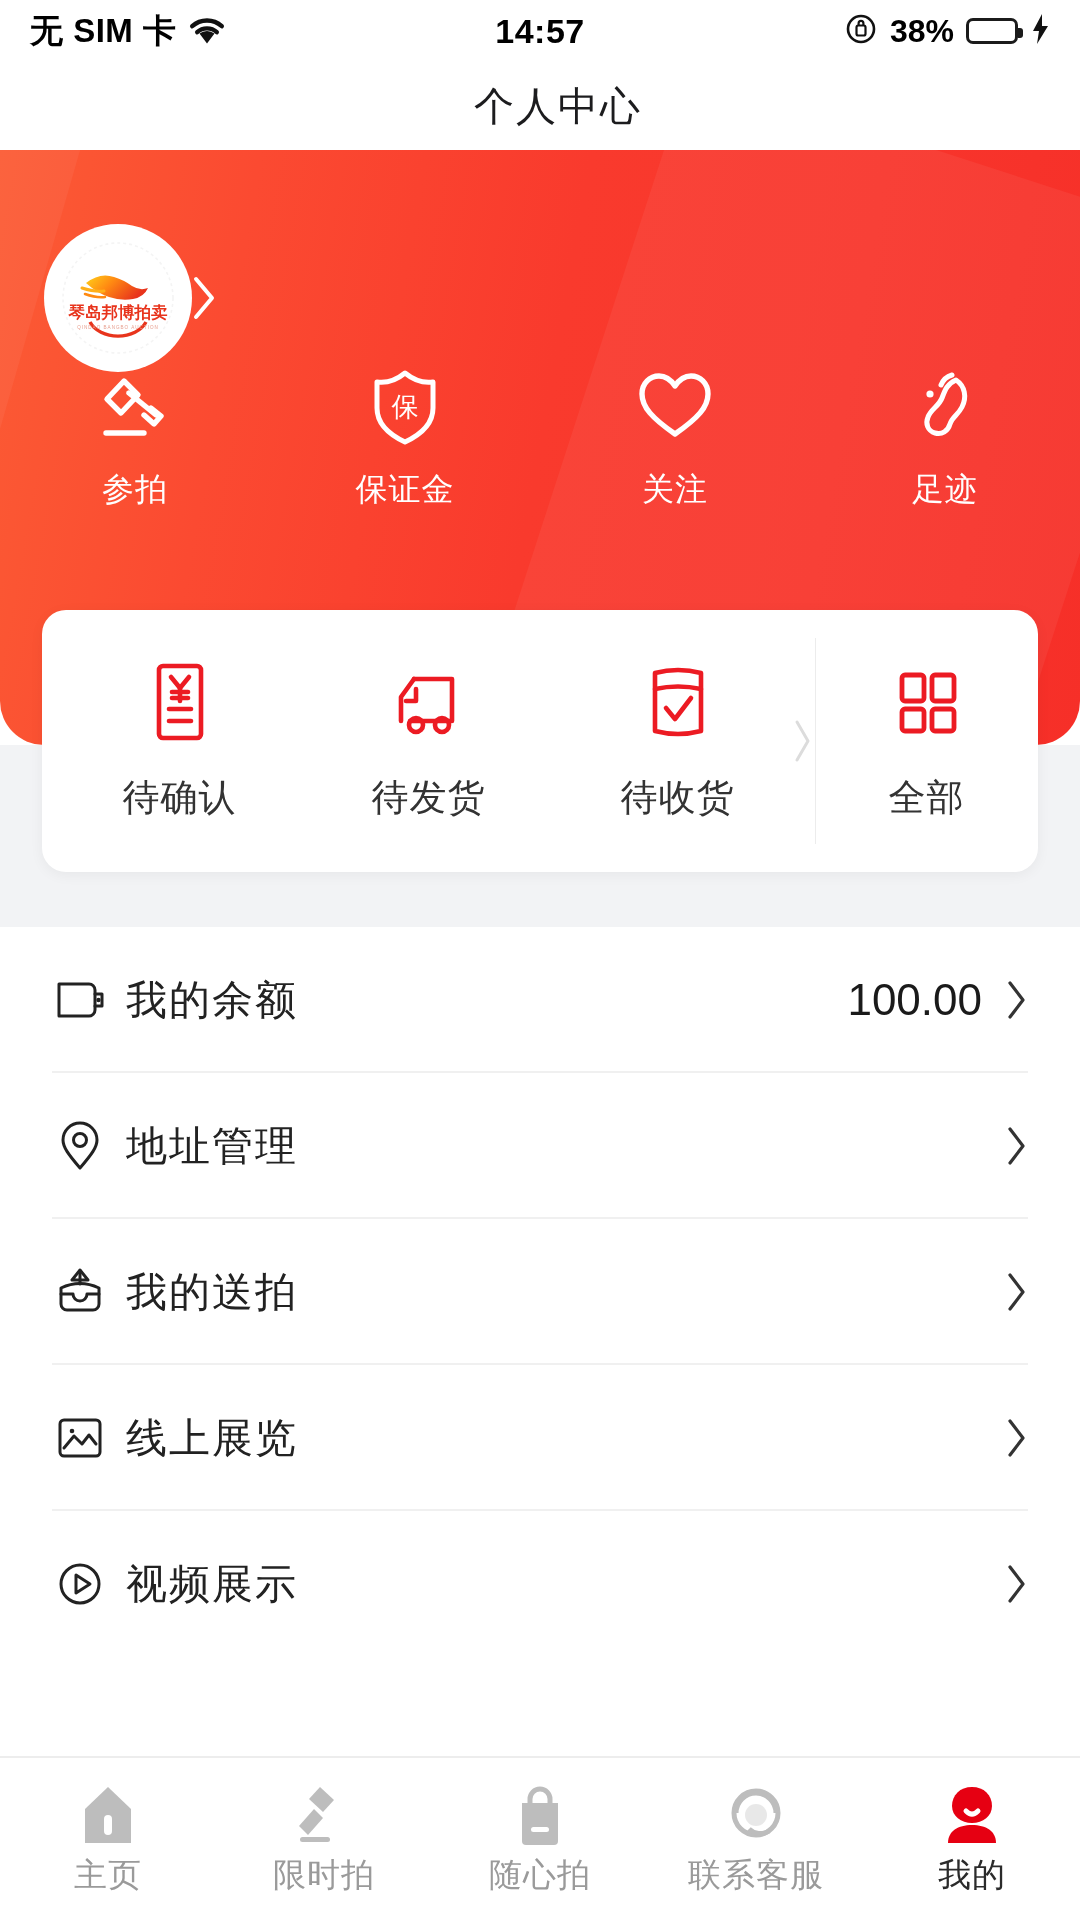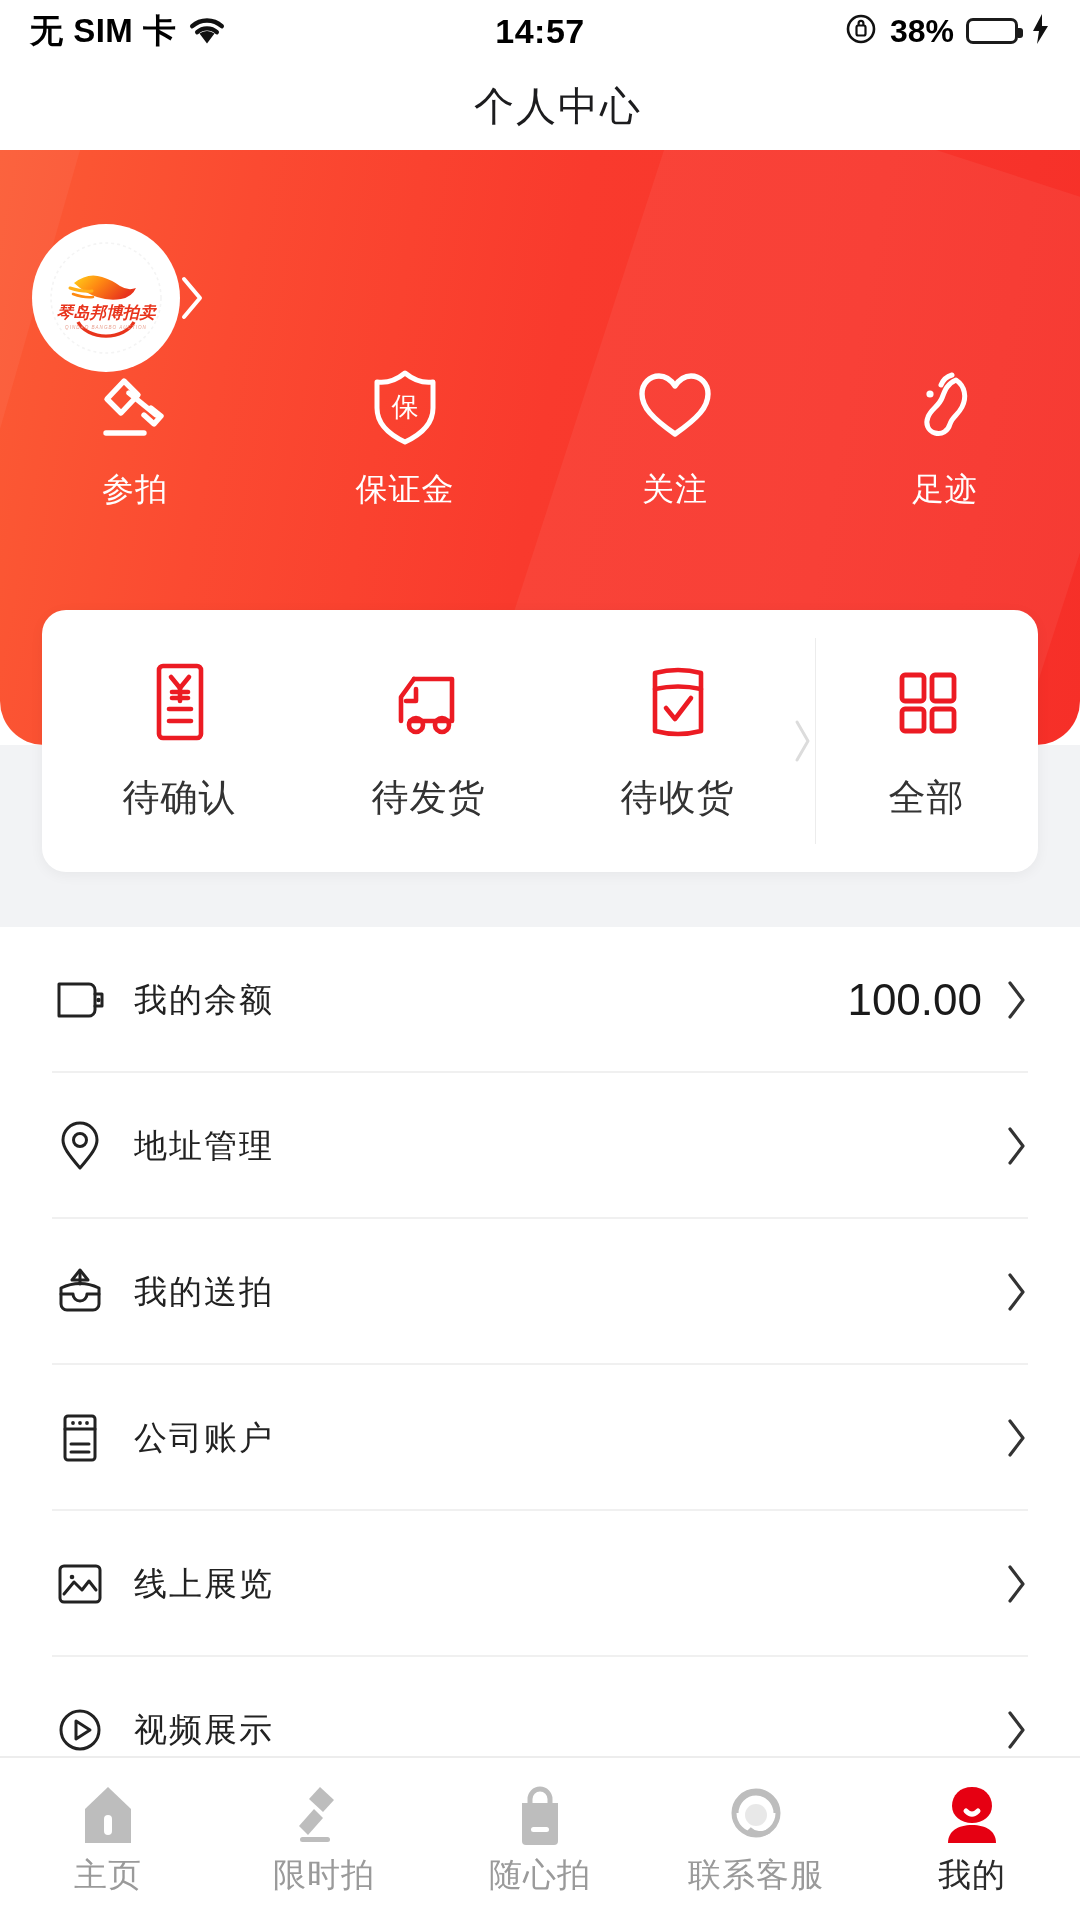--- a/index.html
+++ b/index.html
@@ -47,21 +47,21 @@
     transform:rotate(18deg); transform-origin:top left;
   }
   .header .sheen2{
     position:absolute; top:-120px; left:-260px; width:360px; height:900px;
     background:rgba(255,255,255,.05);
     transform:rotate(16deg); transform-origin:top left;
   }
 
   .profile{
     position:absolute; top:48px; left:0; width:1080px; height:200px;
-    display:flex; align-items:center; padding:0 32px; z-index:3;font-style:italic;
+    display:flex; align-items:center; padding:0 44px; z-index:3;
   }
   .avatar{
     width:148px; height:148px; border-radius:50%; background:#fff;
     display:flex; align-items:center; justify-content:center; flex:0 0 auto;
     overflow:hidden;
   }
   .avatar svg{ width:124px; height:124px; display:block;}
   .uname{ color:#fff; font-size:43px; margin-left:42px; letter-spacing:2px; flex:1;}
   .arrow-w{ width:26px; height:46px; flex:0 0 auto; margin-right:6px;}
 
@@ -103,21 +103,21 @@
   
   .list{
     position:absolute; top:927px; left:0; width:1080px; height:830px;
     background:#fff; z-index:2; overflow:hidden;
   }
   .row{
     position:relative; height:146px; display:flex; align-items:center;
     padding:0 52px;
   }
   .row .ri{ width:56px; height:56px; flex:0 0 auto; display:flex; align-items:center; justify-content:center;}
-  .row .rl{ font-size:33px; color:#222; margin-left:26px; letter-spacing:2px; flex:1;}
+  .row .rl{ font-size:41px; color:#222; margin-left:18px; letter-spacing:2px; flex:1;}
   .row .rv{ font-size:44px; color:#1a1a1a; margin-right:24px; letter-spacing:0px;}
   .row .rc{ width:22px; height:40px; flex:0 0 auto;}
   .rowsep{ position:absolute; left:52px; right:52px; bottom:0; height:2px; background:#f0f0f0;}
 
   
   .tabbar{
     position:absolute; bottom:0; left:0; width:1080px; height:164px;
     background:#fff; display:flex; align-items:center;
     border-top:2px solid #ededed; z-index:9;
   }
@@ -361,42 +361,20 @@
       </span>
       <span class="rl">我的送拍</span>
       <span class="rc">
         <svg viewBox="0 0 22 40">
             <path d="M4 3 L17 20 L4 37" stroke="#333" stroke-width="3.2" fill="none" stroke-linecap="round" stroke-linejoin="round"></path>
           </svg>
       </span>
       <span class="rowsep"></span>
     </div>
 
-    <div class="row">
-      <span class="ri">
-        <svg viewBox="0 0 56 56">
-            <g stroke="#222" stroke-width="3" fill="none" stroke-linejoin="round" stroke-linecap="round">
-              <rect x="13" y="6" width="30" height="44" rx="3"></rect>
-              <path d="M13 19 h30"></path>
-              <path d="M19 34 h18"></path>
-              <path d="M19 42 h18"></path>
-              <circle cx="21" cy="13" r="1.9" fill="#222" stroke="none"></circle>
-              <circle cx="28" cy="13" r="1.9" fill="#222" stroke="none"></circle>
-              <circle cx="35" cy="13" r="1.9" fill="#222" stroke="none"></circle>
-            </g>
-          </svg>
-      </span>
-      <span class="rl">公司账户</span>
-      <span class="rc">
-        <svg viewBox="0 0 22 40">
-            <path d="M4 3 L17 20 L4 37" stroke="#333" stroke-width="3.2" fill="none" stroke-linecap="round" stroke-linejoin="round"></path>
-          </svg>
-      </span>
-      <span class="rowsep"></span>
-    </div>
 
     <div class="row">
       <span class="ri">
         <svg viewBox="0 0 56 56">
             <g stroke="#222" stroke-width="3" fill="none" stroke-linejoin="round" stroke-linecap="round">
               <rect x="8" y="10" width="40" height="36" rx="4"></rect>
               <path d="M12 38 l10-12 8 8 7-9 7 9"></path>
               <circle cx="20" cy="21" r="2.3" fill="#222" stroke="none"></circle>
             </g>
           </svg>

